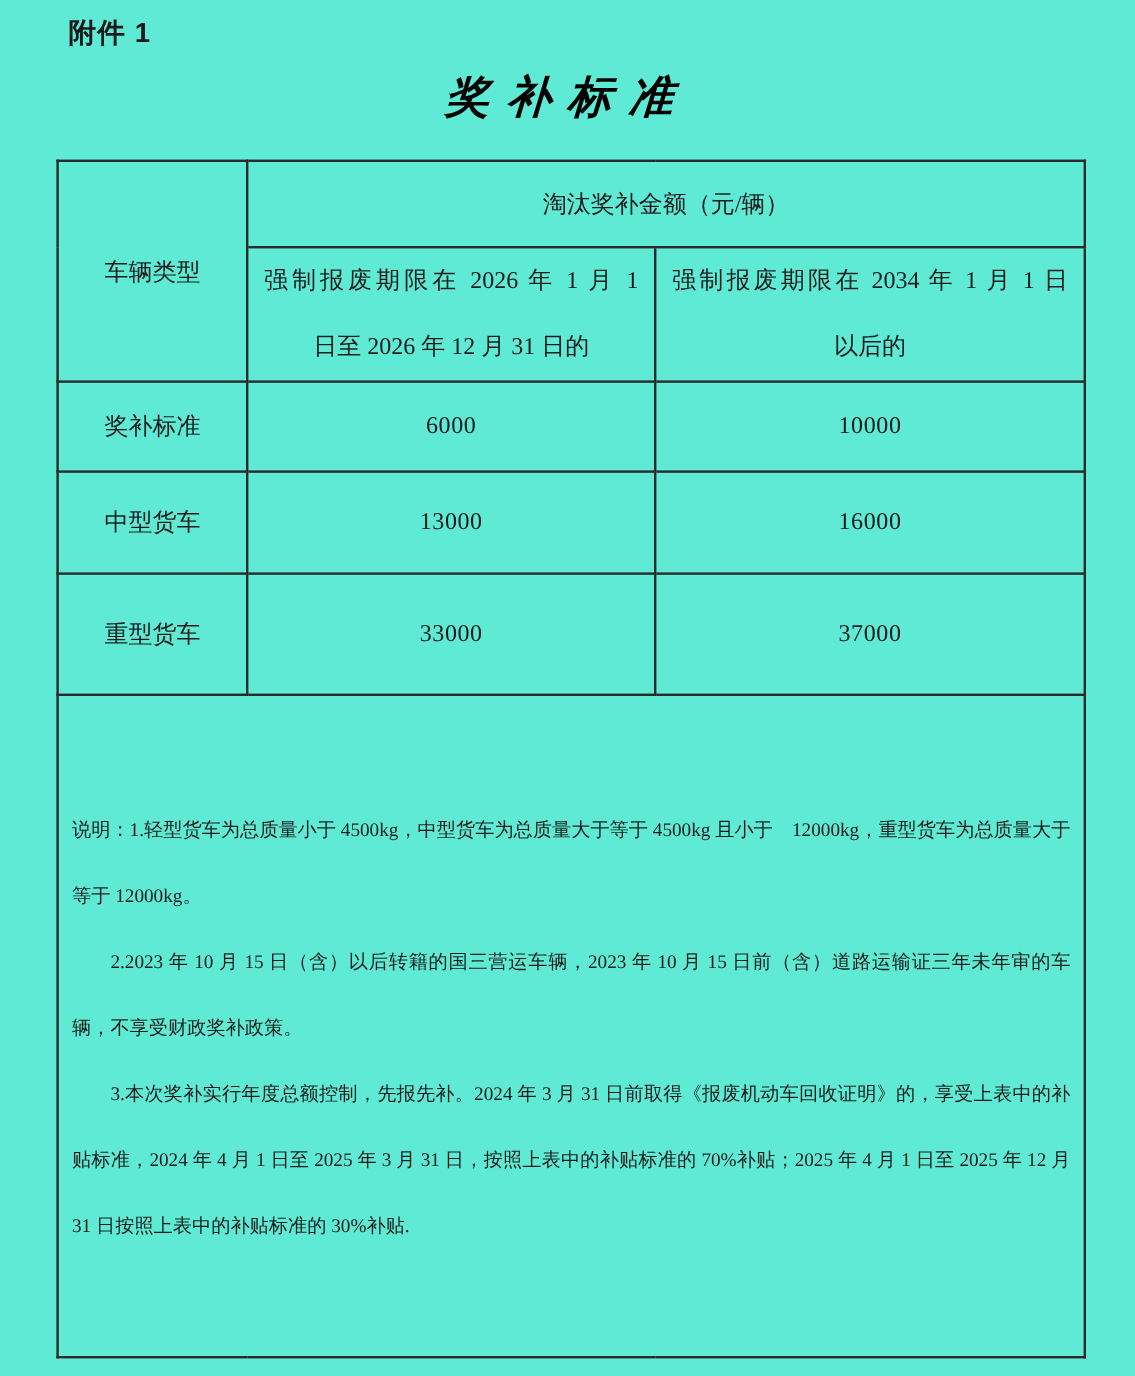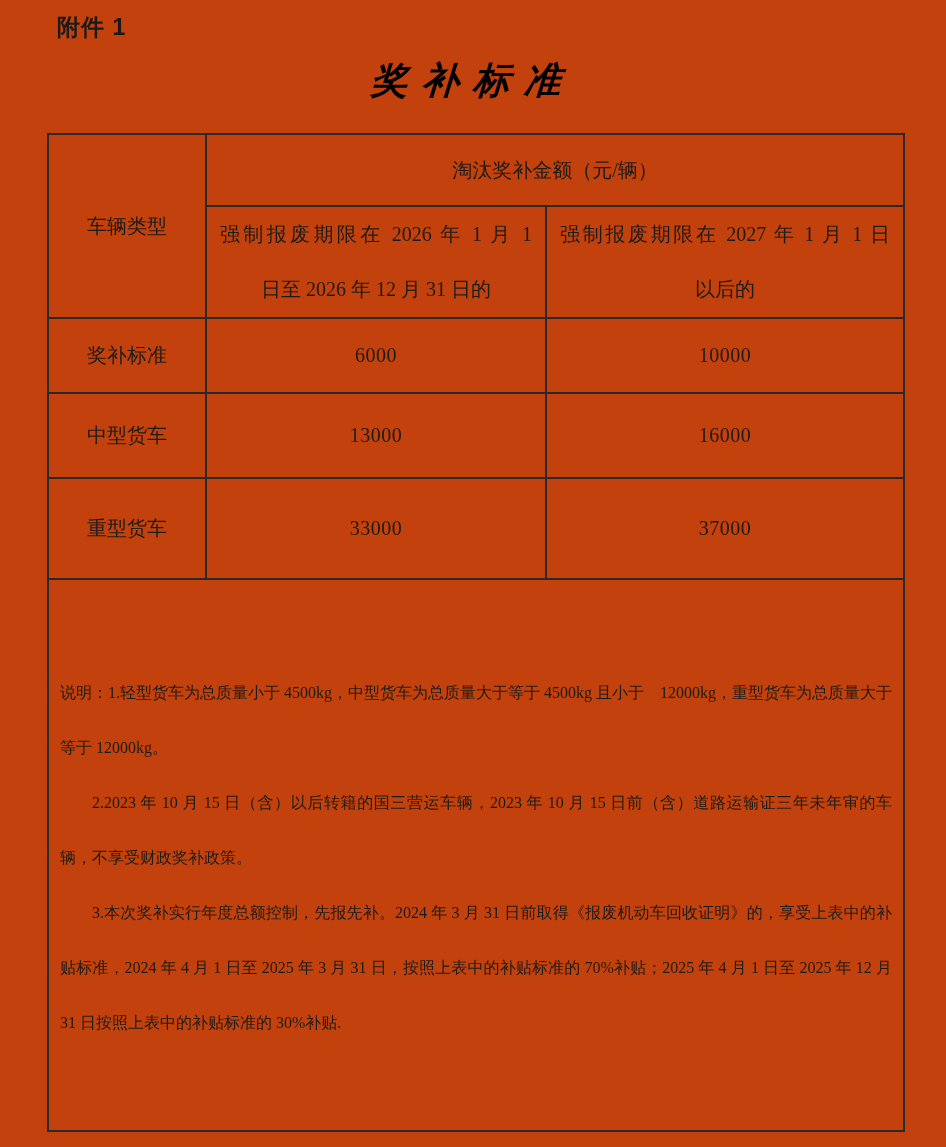--- a/index.html
+++ b/index.html
@@ -6,21 +6,21 @@
   html, body { background: #ffffff; }
   body {
     width: 946px; height: 1147px;
     font-family: "Liberation Serif", "DejaVu Serif", serif;
     color: #1c1c1c;
     position: relative;
     overflow: hidden;
   }
   .page {
     position: absolute; inset: 0;
-    background: #c2410c;
+    background: #5eead4;
   }
   .attachment-label {
     position: absolute;
     left: 57px; top: 12px;
     font-size: 23px;
     font-weight: bold;
     font-family: "Liberation Sans", "DejaVu Sans", sans-serif;
     color: #1a1a1a;
     letter-spacing: 1px;
   }
@@ -96,21 +96,21 @@
       <tr class="row-amount-header">
         <td rowspan="2">车辆类型</td>
         <td colspan="2">淘汰奖补金额（元/辆）</td>
       </tr>
       <tr class="row-sub-header">
         <td class="cell-subheader">
           <div class="line spread">强制报废期限在 2026 年 1 月 1</div>
           <div class="line left">日至 2026 年 12 月 31 日的</div>
         </td>
         <td class="cell-subheader">
-          <div class="line spread">强制报废期限在 2027 年 1 月 1 日</div>
+          <div class="line spread">强制报废期限在 2034 年 1 月 1 日</div>
           <div class="line center">以后的</div>
         </td>
       </tr>
 
       <tr class="row-light">
         <td>奖补标准</td>
         <td class="amount">6000</td>
         <td class="amount">10000</td>
       </tr>
 

